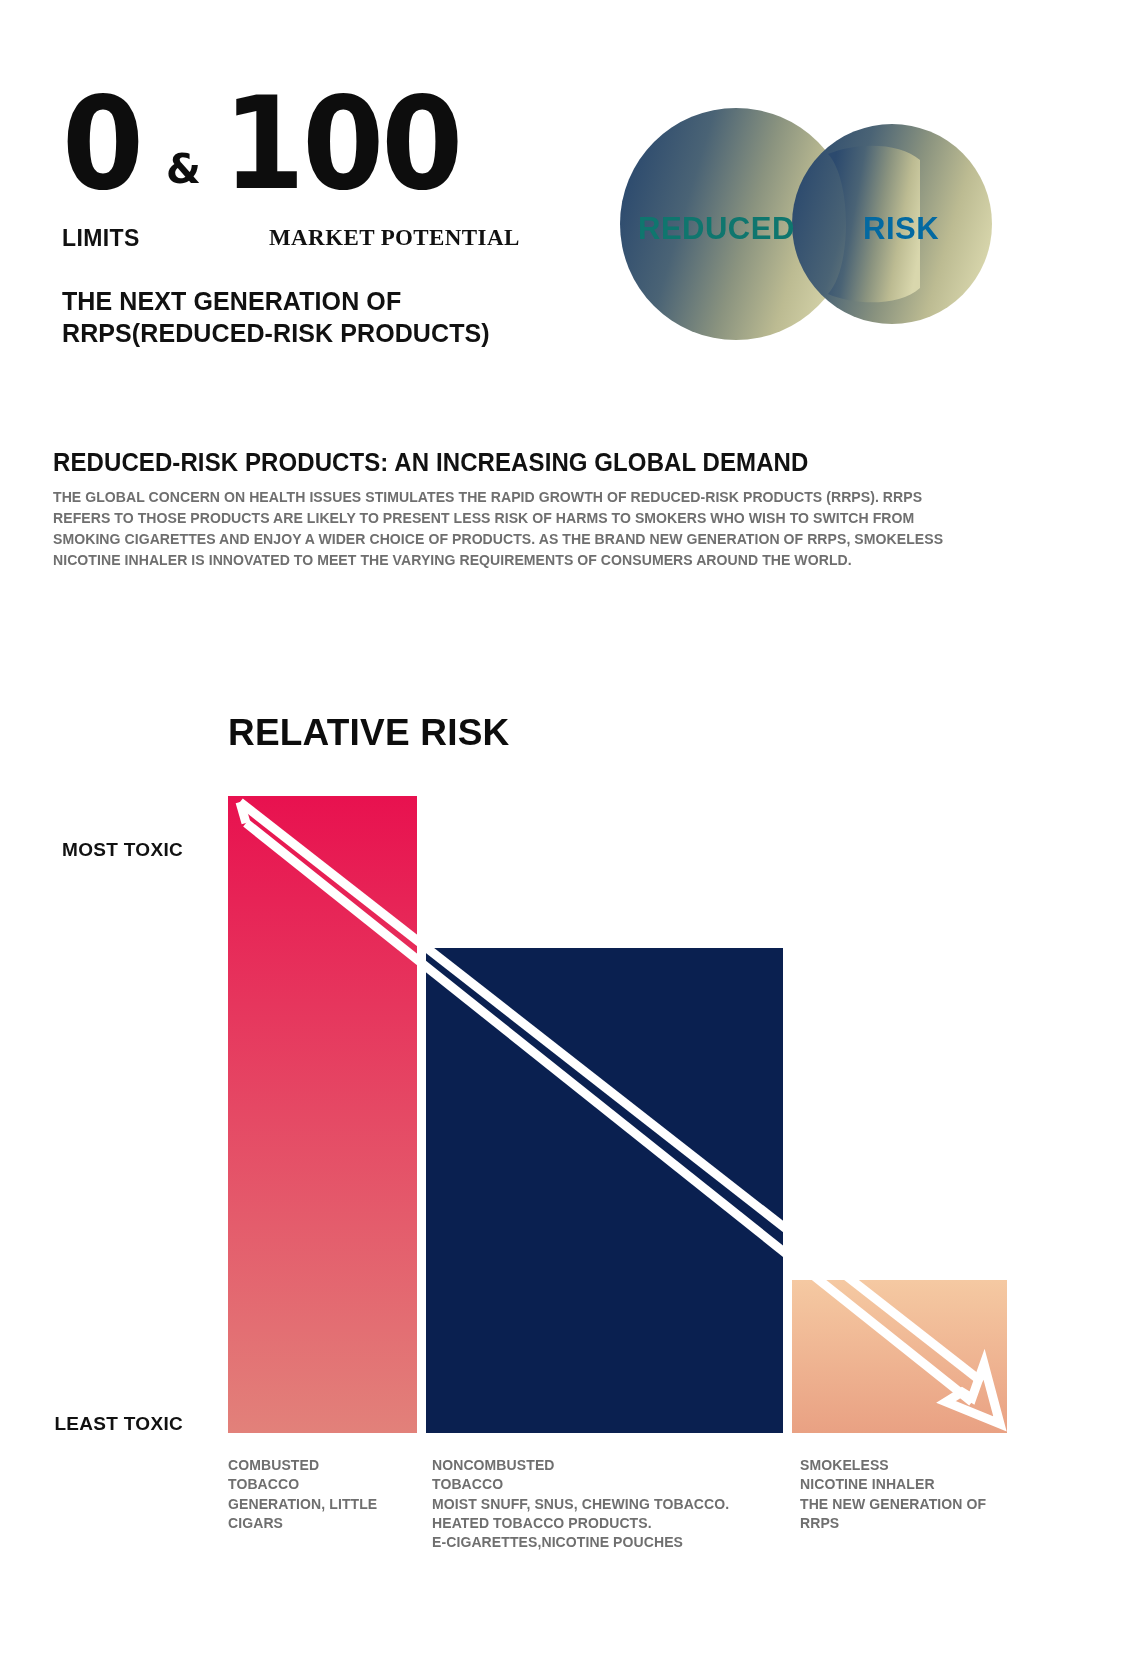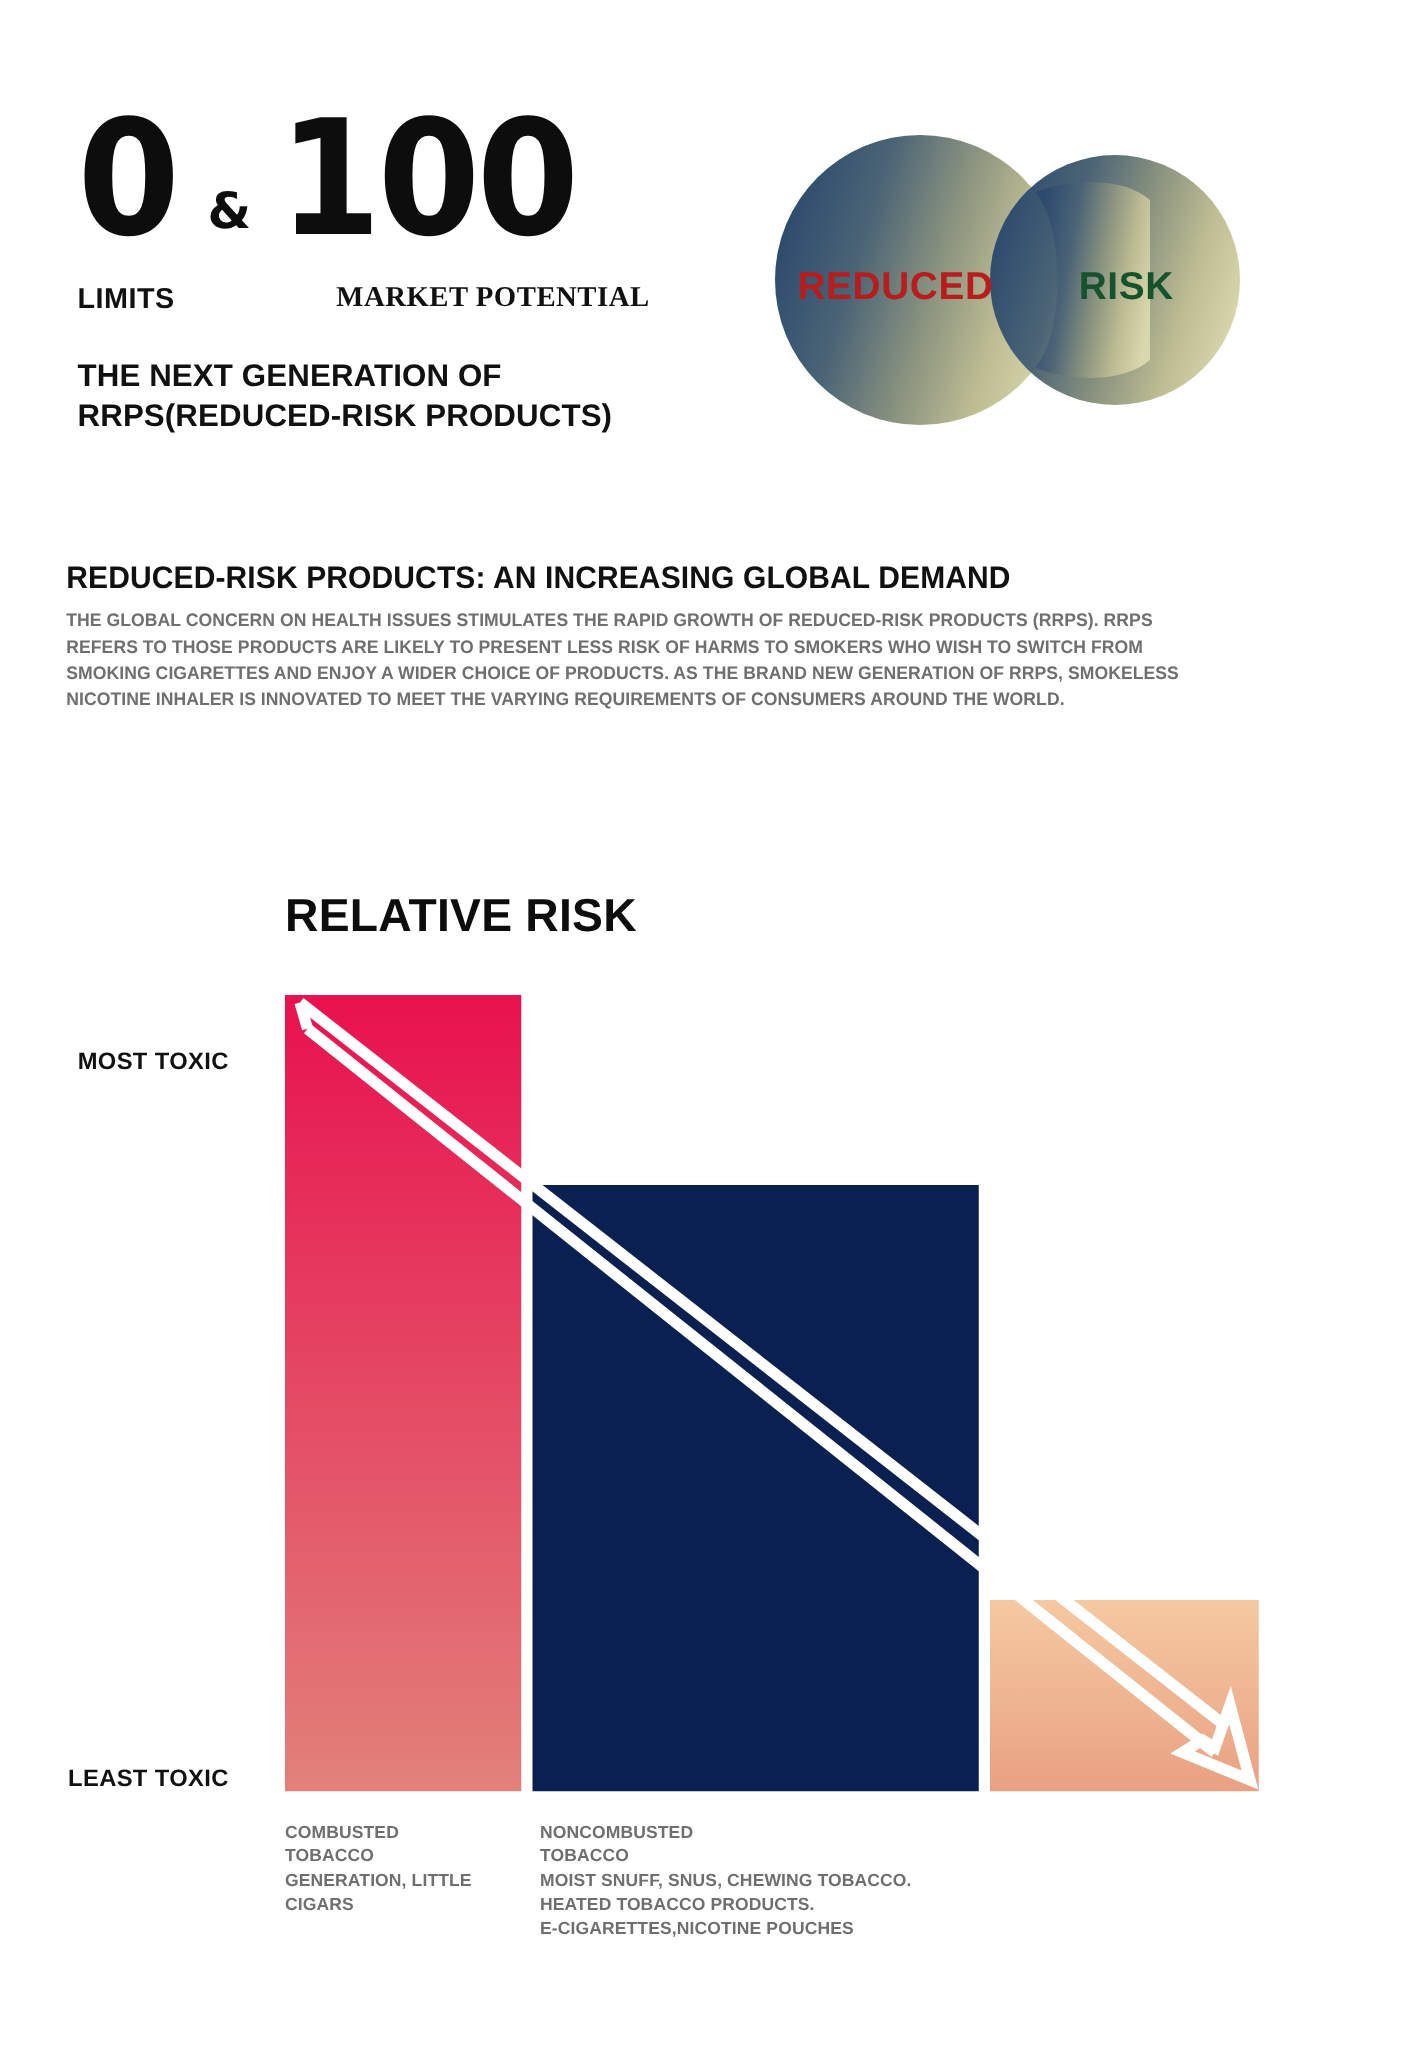--- a/index.html
+++ b/index.html
@@ -57,25 +57,25 @@
 
   
   .logo{position:absolute;left:620px;top:108px;width:372px;height:232px;}
   .logo svg{display:block;}
   .logo-text{
     position:absolute;left:0;top:0;width:372px;height:232px;
     display:flex;align-items:center;
   }
   .logo-word{
     position:absolute;
-    color:#b91c1c;font-weight:bold;font-size:31px;letter-spacing:0.5px;
+    color:#0f766e;font-weight:bold;font-size:31px;letter-spacing:0.5px;
     font-family:"Liberation Sans", sans-serif;
   }
   .logo-word.w1{left:18px;top:103px;}
-  .logo-word.w2{left:243px;top:103px;color:#14532d;}
+  .logo-word.w2{left:243px;top:103px;color:#0369a1;}
 
   
   .section{position:absolute;left:53px;top:448px;width:960px;}
   .sec-title{
     font-weight:bold;font-size:25px;color:#111;letter-spacing:0.1px;
     transform:scaleX(0.96);transform-origin:left center;
     white-space:nowrap;
   }
   .sec-body{
     margin-top:10px;
@@ -210,15 +210,21 @@
     </div>
 
     <div class="cat cat2">
       <div>NONCOMBUSTED</div>
       <div>TOBACCO</div>
       <div>MOIST SNUFF, SNUS, CHEWING TOBACCO.</div>
       <div>HEATED TOBACCO PRODUCTS.</div>
       <div>E-CIGARETTES,NICOTINE POUCHES</div>
     </div>
 
+    <div class="cat cat3">
+      <div>SMOKELESS</div>
+      <div>NICOTINE INHALER</div>
+      <div>THE NEW GENERATION OF</div>
+      <div>RRPS</div>
+    </div>
 
   </div>
 </div>
 
 </body></html>

